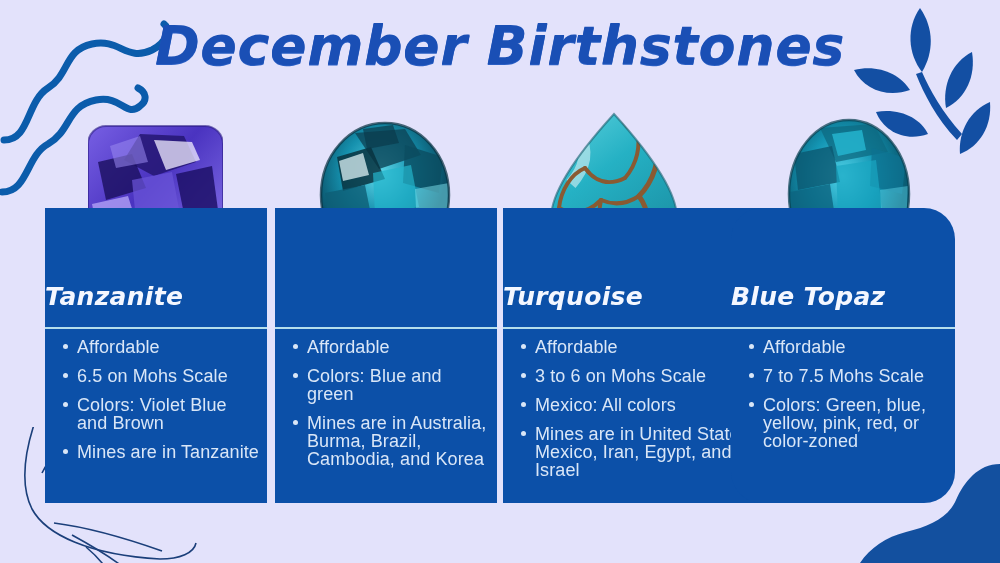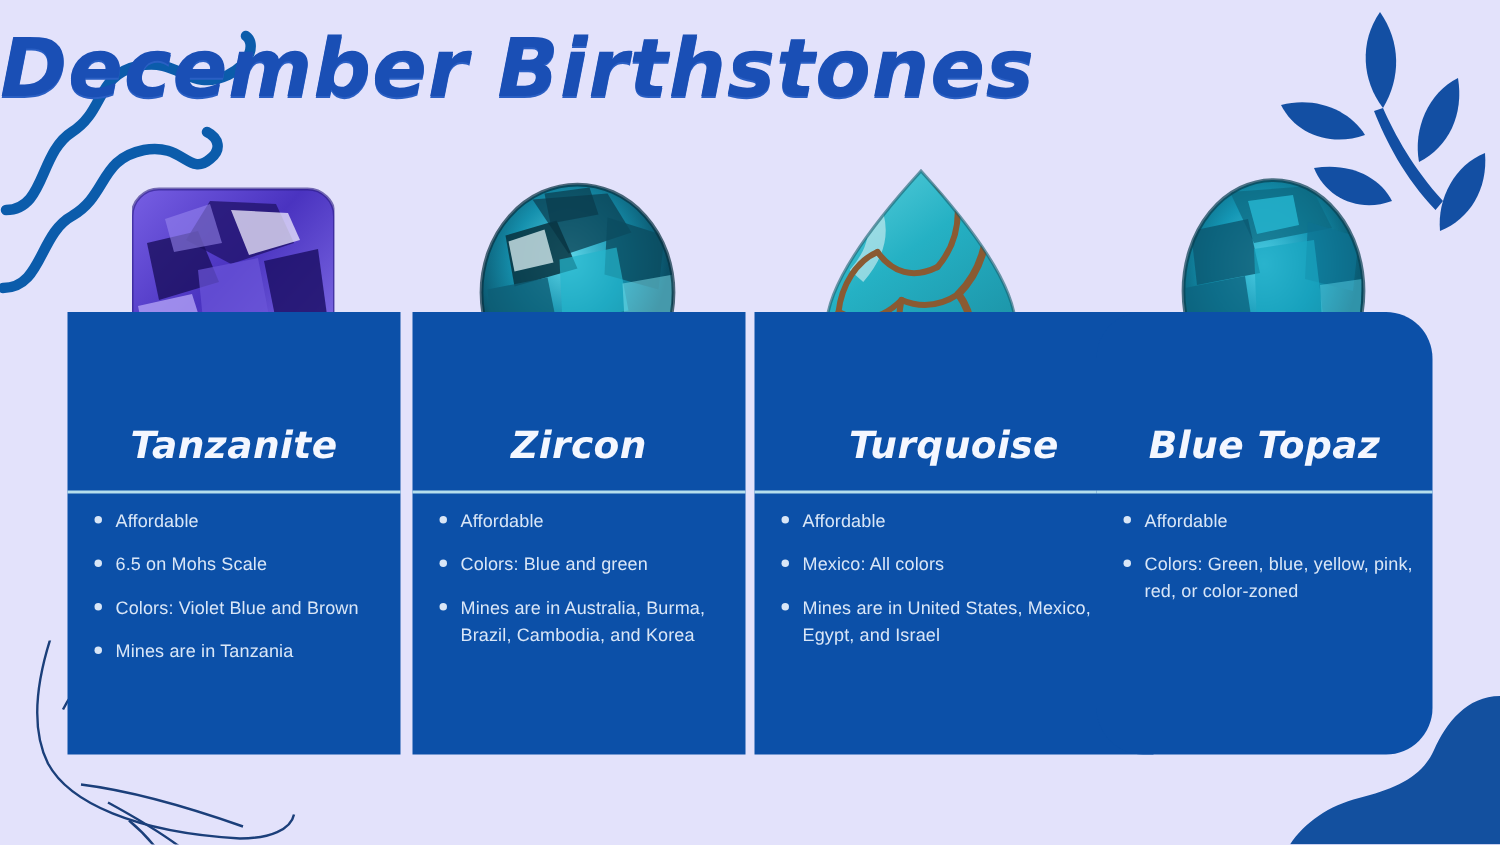--- a/index.html
+++ b/index.html
@@ -14,21 +14,21 @@
   
   .deco{position:absolute;pointer-events:none;}
   #deco-squiggles{left:0;top:10px;width:210px;height:200px;}
   #deco-leaf-branch{right:0;top:-6px;width:170px;height:165px;}
   #deco-outline-leaf{left:-6px;bottom:-4px;width:215px;height:140px;}
   #deco-blob{right:0;bottom:0;width:140px;height:105px;}
 
   
   #page-title{
     position:absolute;top:14px;left:0;width:1000px;
-    text-align:left;
+    text-align:center;
     font-family:"DejaVu Sans", sans-serif;
     font-size:54px;
     font-weight:700;
     font-style:italic;
     letter-spacing:.5px;
     color:#1a4fb5;
     text-shadow:0 1px 0 #2a5fc4;
   }
 
   
@@ -42,41 +42,40 @@
     background:#0c50a8;
     box-sizing:border-box;
   }
   #card-0{left:45px;width:222px;}
   #card-1{left:275px;width:222px;}
   #card-2{left:503px;width:266px;}
   #card-3{left:731px;width:224px;border-radius:31px;}
 
   .card-title{
     position:absolute;left:0;right:0;top:74px;
-    text-align:center;
     font-family:"DejaVu Sans", sans-serif;
     font-size:25px;
     font-weight:700;
     font-style:italic;
     color:#f4f7ff;
     letter-spacing:.3px;
   }
   .card-divider{
     position:absolute;left:0;right:0;top:119px;
     height:2px;background:#bfe6ef;opacity:.95;
   }
   .card-list{
     position:absolute;left:10px;right:8px;top:130px;
     margin:0;padding:0 0 0 22px;
     list-style:none;
   }
   .card-list li{
     position:relative;
     color:#d9e6f7;
-    font-size:12px;
+    font-size:18px;
     line-height:18px;
     margin-bottom:11px;
     letter-spacing:.1px;
   }
   .card-list li::before{
     content:"";
     position:absolute;left:-14px;top:6px;
     width:5px;height:5px;border-radius:50%;
     background:#d9e6f7;
   }
@@ -242,46 +241,47 @@
     </svg>
   </div>
 
   <div class="card" id="card-0">
     <div class="card-title">Tanzanite</div>
     <div class="card-divider"></div>
     <ul class="card-list">
       <li>Affordable</li>
       <li>6.5 on Mohs Scale</li>
       <li>Colors: Violet Blue and Brown</li>
-      <li>Mines are in Tanzania</li>
+      <li>Mines are in Tanzanite</li>
     </ul>
   </div>
 
   <div class="card" id="card-1">
-    <div class="card-title">Zircon</div>
     <div class="card-divider"></div>
     <ul class="card-list">
       <li>Affordable</li>
       <li>Colors: Blue and green</li>
       <li>Mines are in Australia, Burma, Brazil, Cambodia, and Korea</li>
     </ul>
   </div>
 
   <div class="card" id="card-2">
     <div class="card-title">Turquoise</div>
     <div class="card-divider"></div>
     <ul class="card-list">
       <li>Affordable</li>
+      <li> 3 to 6 on Mohs Scale</li>
       <li>Mexico: All colors</li>
       <li>Mines are in United States, Mexico, Iran, Egypt, and Israel</li>
     </ul>
   </div>
 
   <div class="card" id="card-3">
     <div class="card-title">Blue Topaz</div>
     <div class="card-divider"></div>
     <ul class="card-list">
       <li> Affordable</li>
+      <li>7 to 7.5 Mohs Scale</li>
       <li>Colors: Green, blue, yellow, pink, red, or color-zoned</li>
     </ul>
   </div>
 
 </div>
 
 </body></html>

